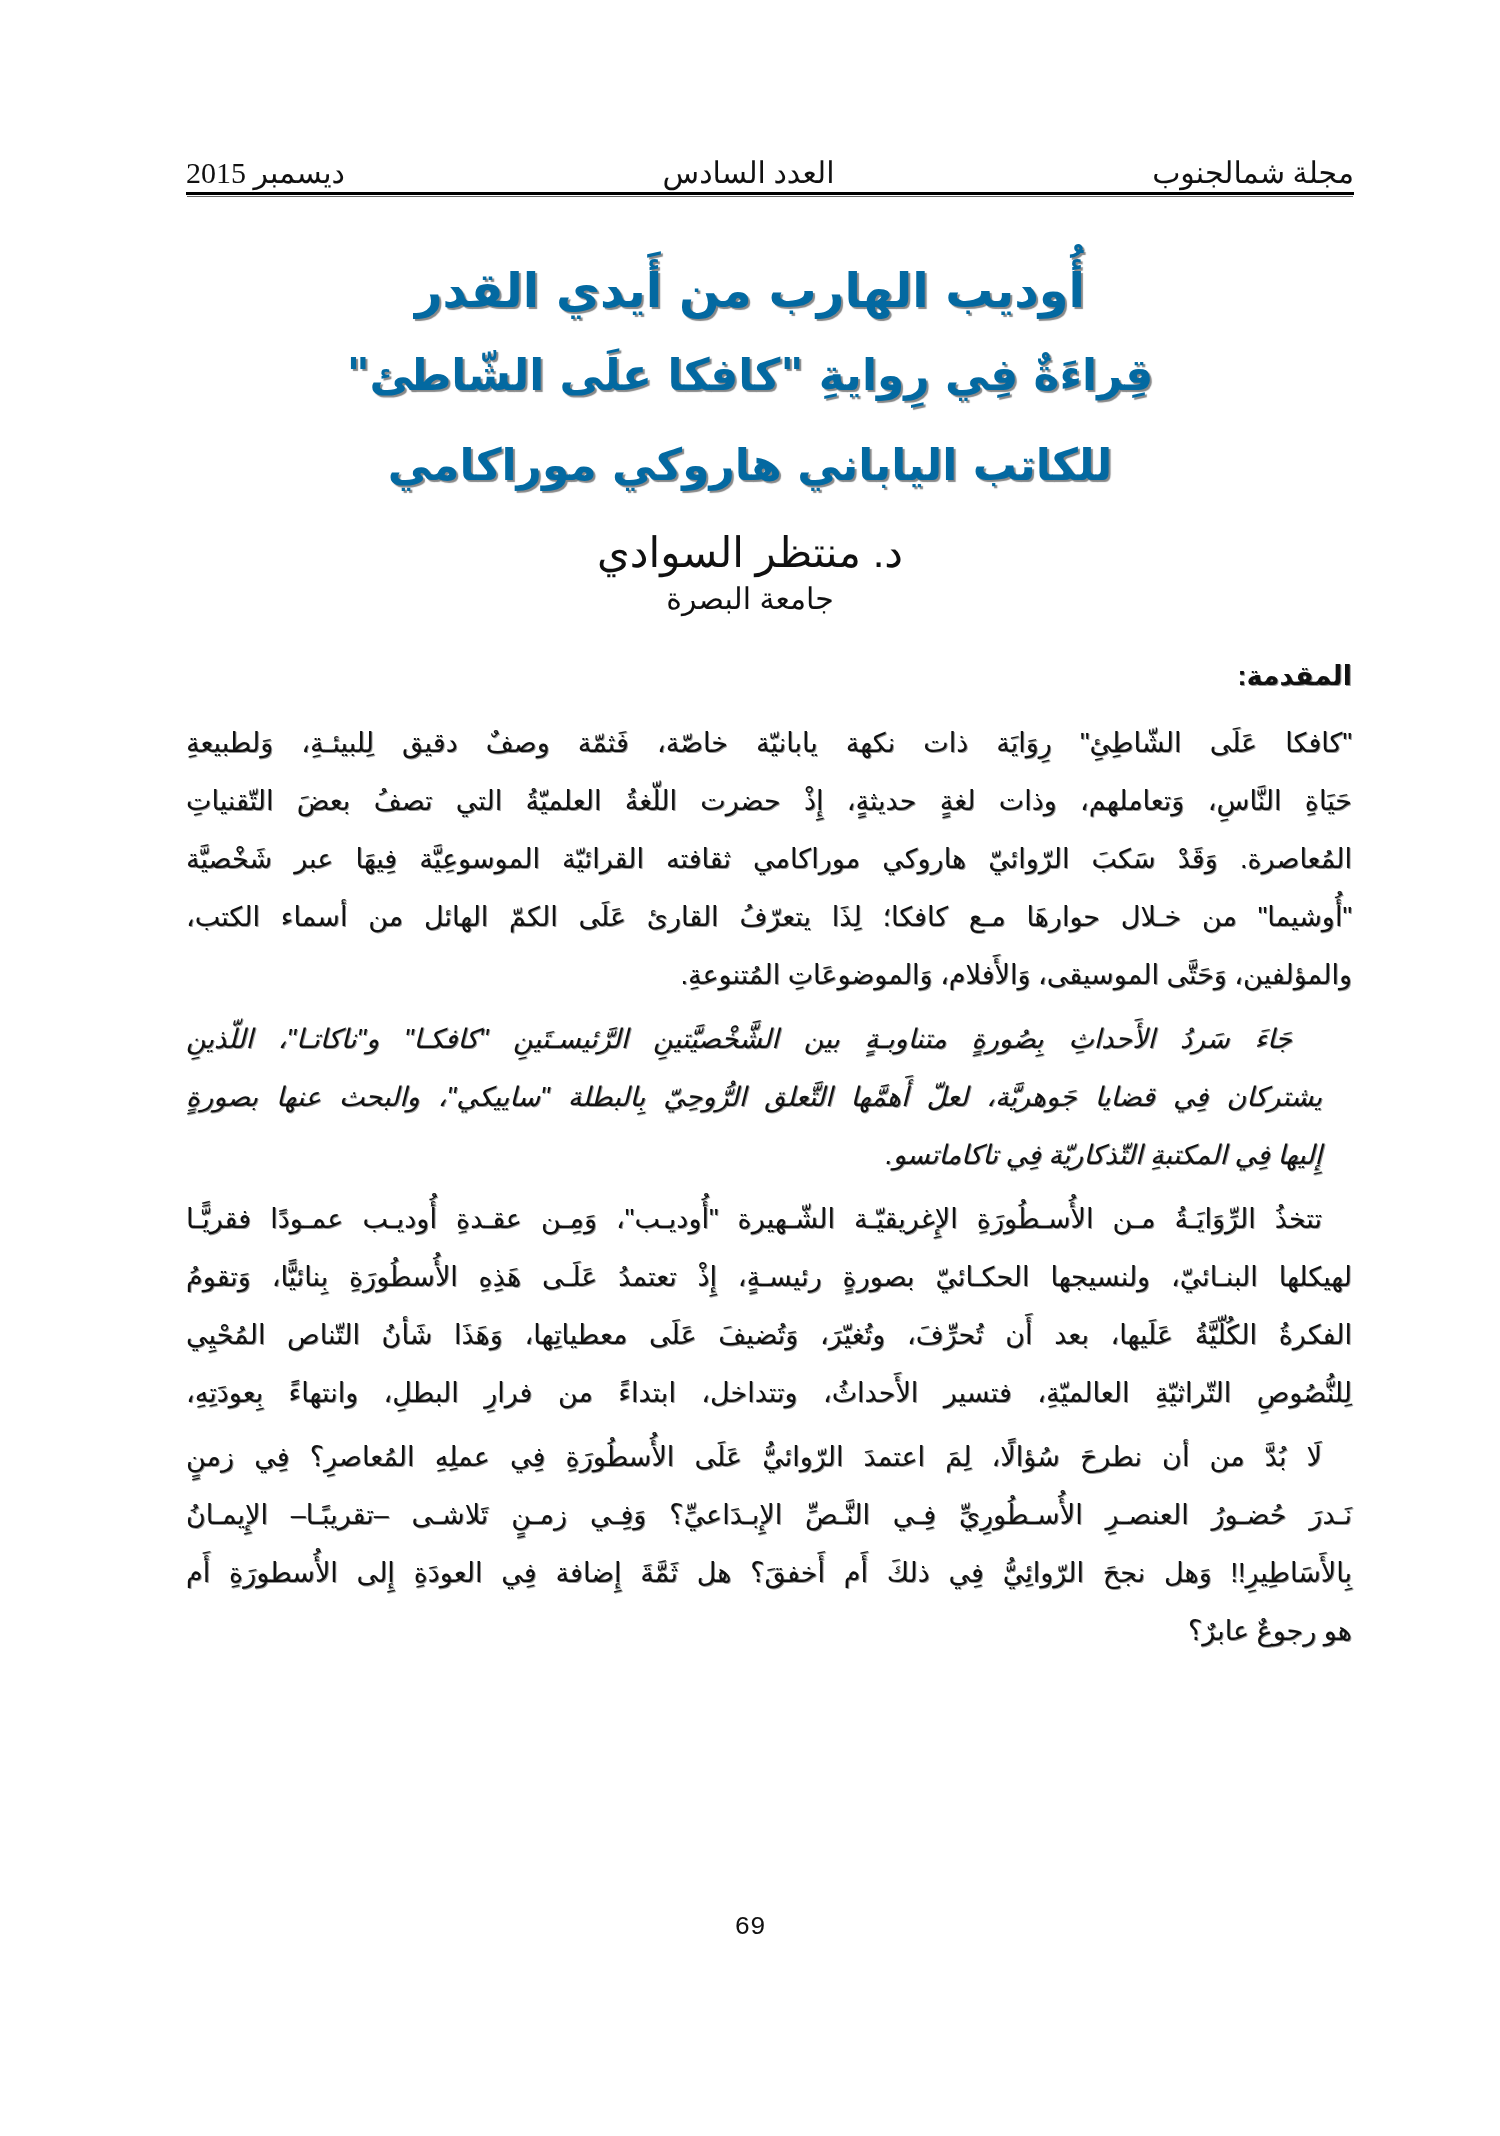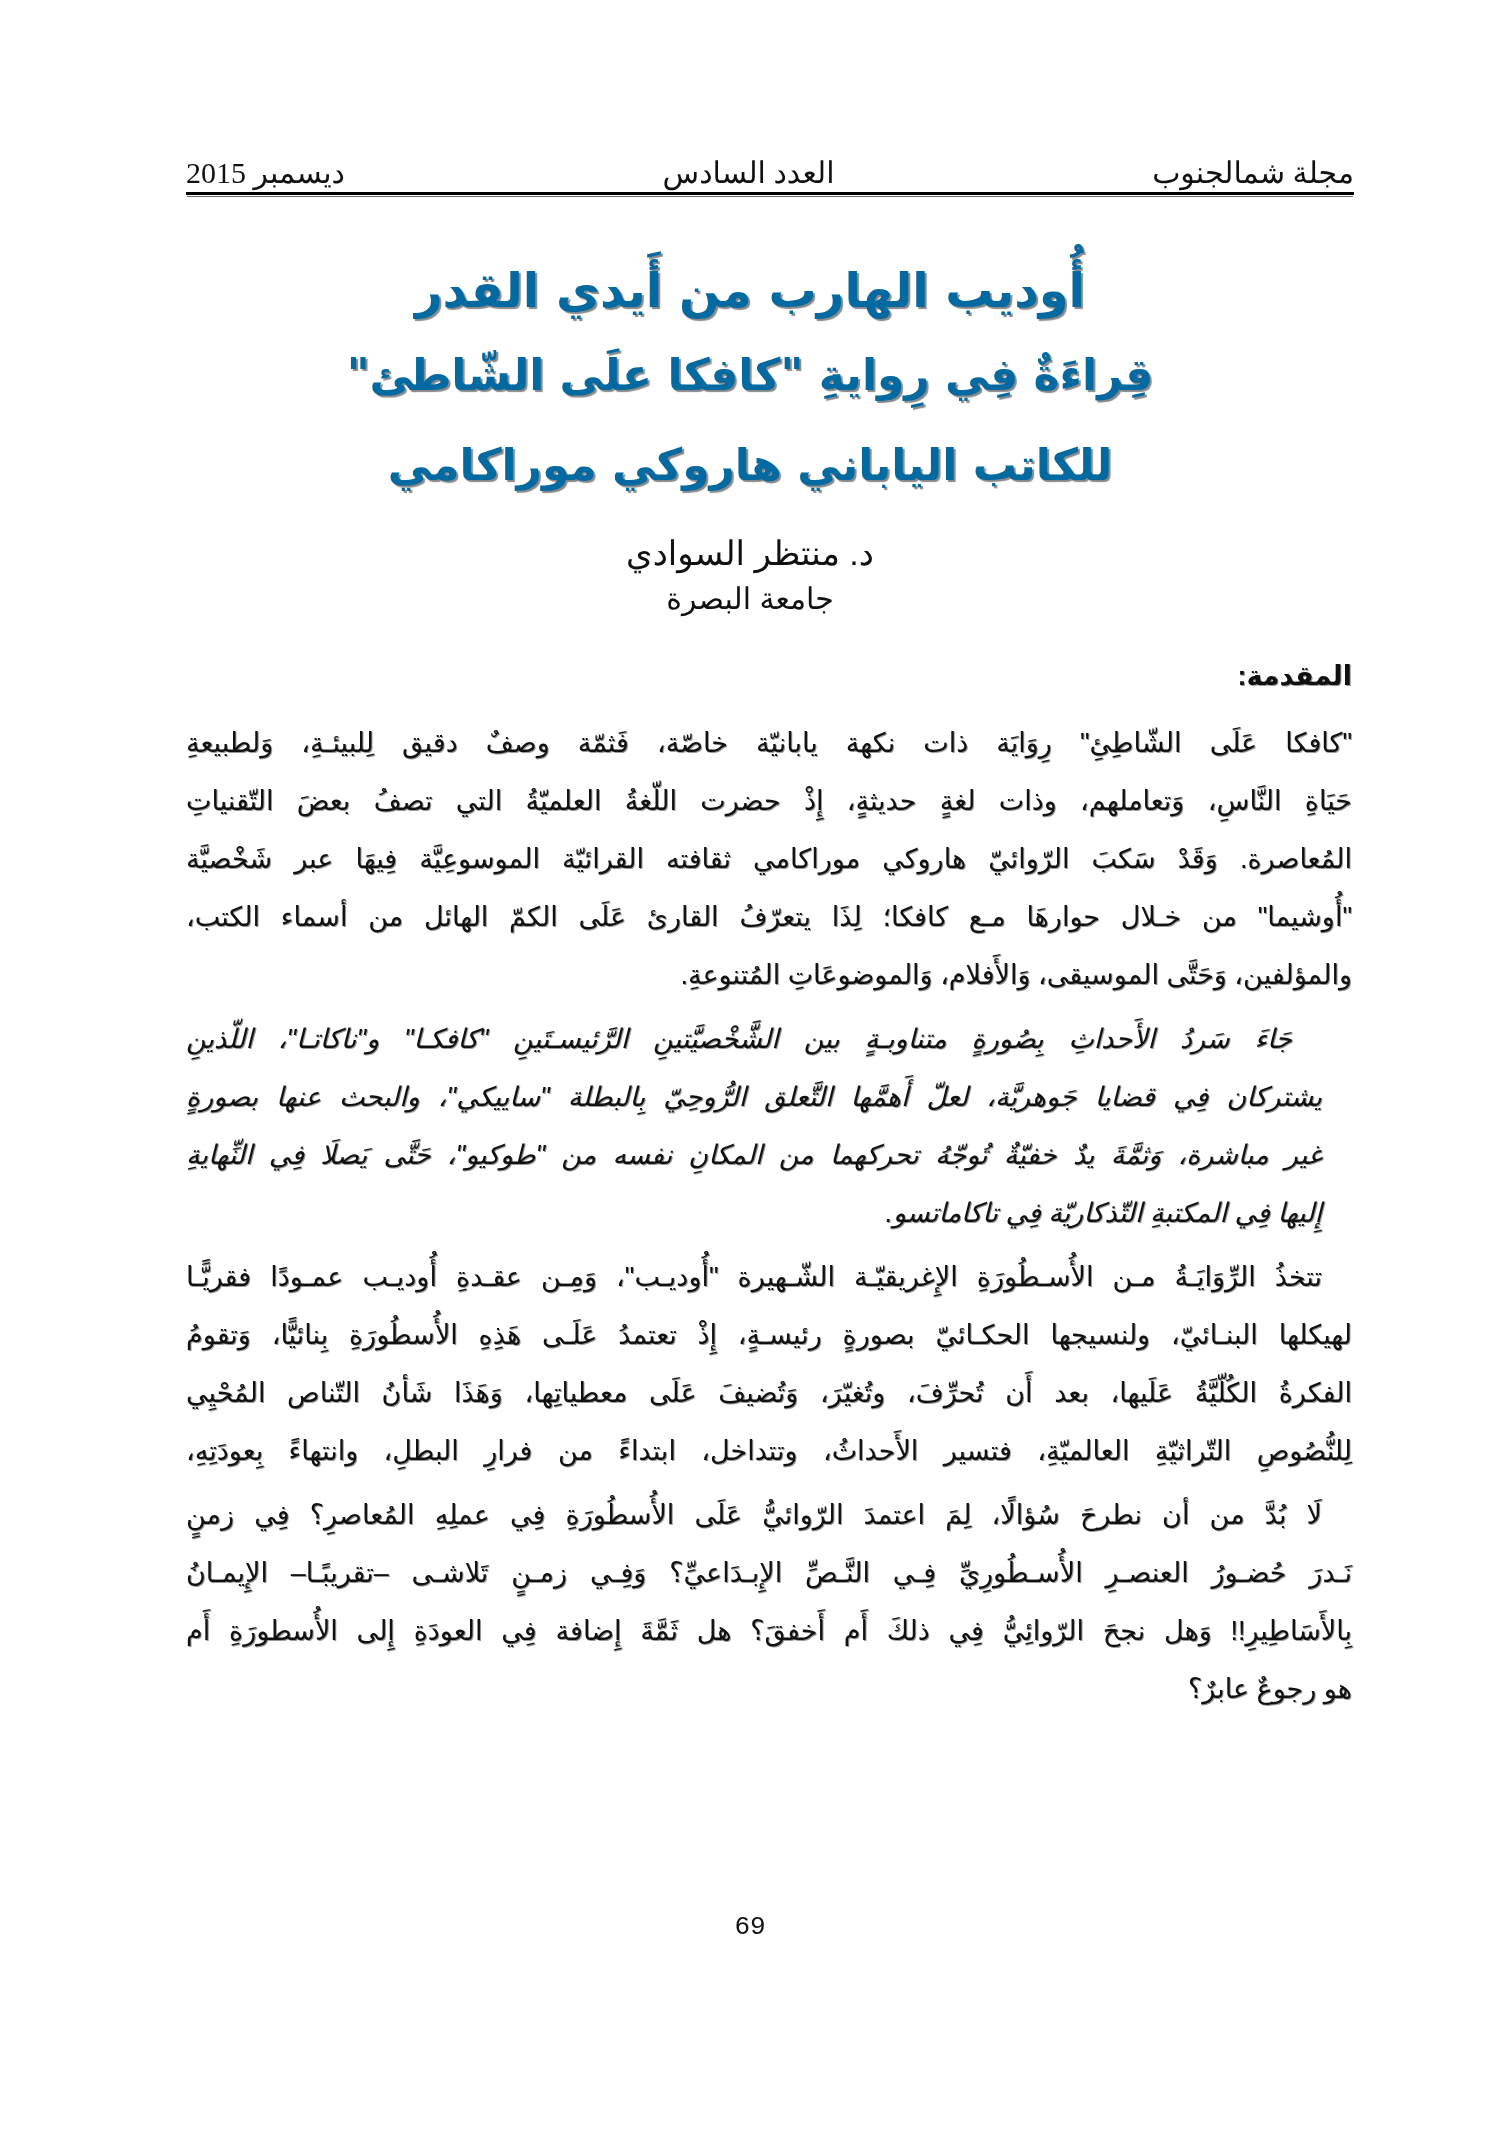--- a/index.html
+++ b/index.html
@@ -57,21 +57,21 @@
     .title-main { font-size: 48px; line-height: 80px; }
     .title-sub  { font-size: 44px; line-height: 90px; }
     .author-block {
       position: absolute;
       left: 0; right: 0;
       top: 528px;
       text-align: center;
       direction: rtl;
       font-family: "Liberation Sans", sans-serif;
     }
-    .author-name { font-size: 34px; line-height: 50px; }
+    .author-name { font-size: 42px; line-height: 50px; }
     .author-affil { font-size: 30px; line-height: 42px; }
     .content {
       position: absolute;
       left: 186px;
       right: 148px;
       top: 648px;
       direction: rtl;
       font-family: "Liberation Sans", "DejaVu Sans", sans-serif;
       font-size: 27px;
       line-height: 58px;
@@ -134,21 +134,20 @@
     <span class="line">"كافكا عَلَى الشّاطِئِ" رِوَايَة ذات نكهة يابانيّة خاصّة، فَثمّة وصفٌ دقيق لِلبيئـةِ، وَلطبيعةِ</span>
     <span class="line">حَيَاةِ النَّاسِ، وَتعاملهم، وذات لغةٍ حديثةٍ، إِذْ حضرت اللّغةُ العلميّةُ التي تصفُ بعضَ التّقنياتِ</span>
     <span class="line">المُعاصرة. وَقَدْ سَكبَ الرّوائيّ هاروكي موراكامي ثقافته القرائيّة الموسوعِيَّة فِيهَا عبر شَخْصيَّة</span>
     <span class="line">"أُوشيما" من خـلال حوارهَا مـع كافكا؛ لِذَا يتعرّفُ القارئ عَلَى الكمّ الهائل من أسماء الكتب،</span>
     <span class="line last">والمؤلفين، وَحَتَّى الموسيقى، وَالأَفلام، وَالموضوعَاتِ المُتنوعةِ.</span>
   </div>
 
   <div class="para indent">
     <span class="line" style="padding-right:30px">جَاءَ سَردُ الأَحداثِ بِصُورةٍ متناوبـةٍ بين الشَّخْصيَّتينِ الرَّئيسـتَينِ "كافكـا" و"ناكاتـا"، اللّذينِ</span>
     <span class="line">يشتركان فِي قضايا جَوهريَّة، لعلّ أَهمَّها التَّعلق الرُّوحِيّ بِالبطلة "ساييكي"، والبحث عنها بصورةٍ</span>
-    <span class="line">غير مباشرة، وَثمَّةَ يدٌ خفيّةٌ تُوجّهُ تحركهما من المكانِ نفسه من "طوكيو"، حَتَّى يَصلَا فِي النِّهايةِ</span>
     <span class="line last">إِليها فِي المكتبةِ التّذكاريّة فِي تاكاماتسو.</span>
   </div>
 
   <div class="para">
     <span class="line" style="padding-right:30px">تتخذُ الرِّوَايَـةُ مـن الأُسـطُورَةِ الإِغريقيّـة الشّـهيرة "أُوديـب"، وَمِـن عقـدةِ أُوديـب عمـودًا فقريًّـا</span>
     <span class="line">لهيكلها البنـائيّ، ولنسيجها الحكـائيّ بصورةٍ رئيسـةٍ، إِذْ تعتمدُ عَلَـى هَذِهِ الأُسطُورَةِ بِنائيًّا، وَتقومُ</span>
     <span class="line">الفكرةُ الكُلّيَّةُ عَلَيها، بعد أَن تُحرِّفَ، وتُغيّرَ، وَتُضيفَ عَلَى معطياتِها، وَهَذَا شَأنُ التّناص المُحْيِي</span>
     <span class="line">لِلنُّصُوصِ التّراثيّةِ العالميّةِ، فتسير الأَحداثُ، وتتداخل، ابتداءً من فرارِ البطلِ، وانتهاءً بِعودَتِهِ،</span>
   </div>
 

